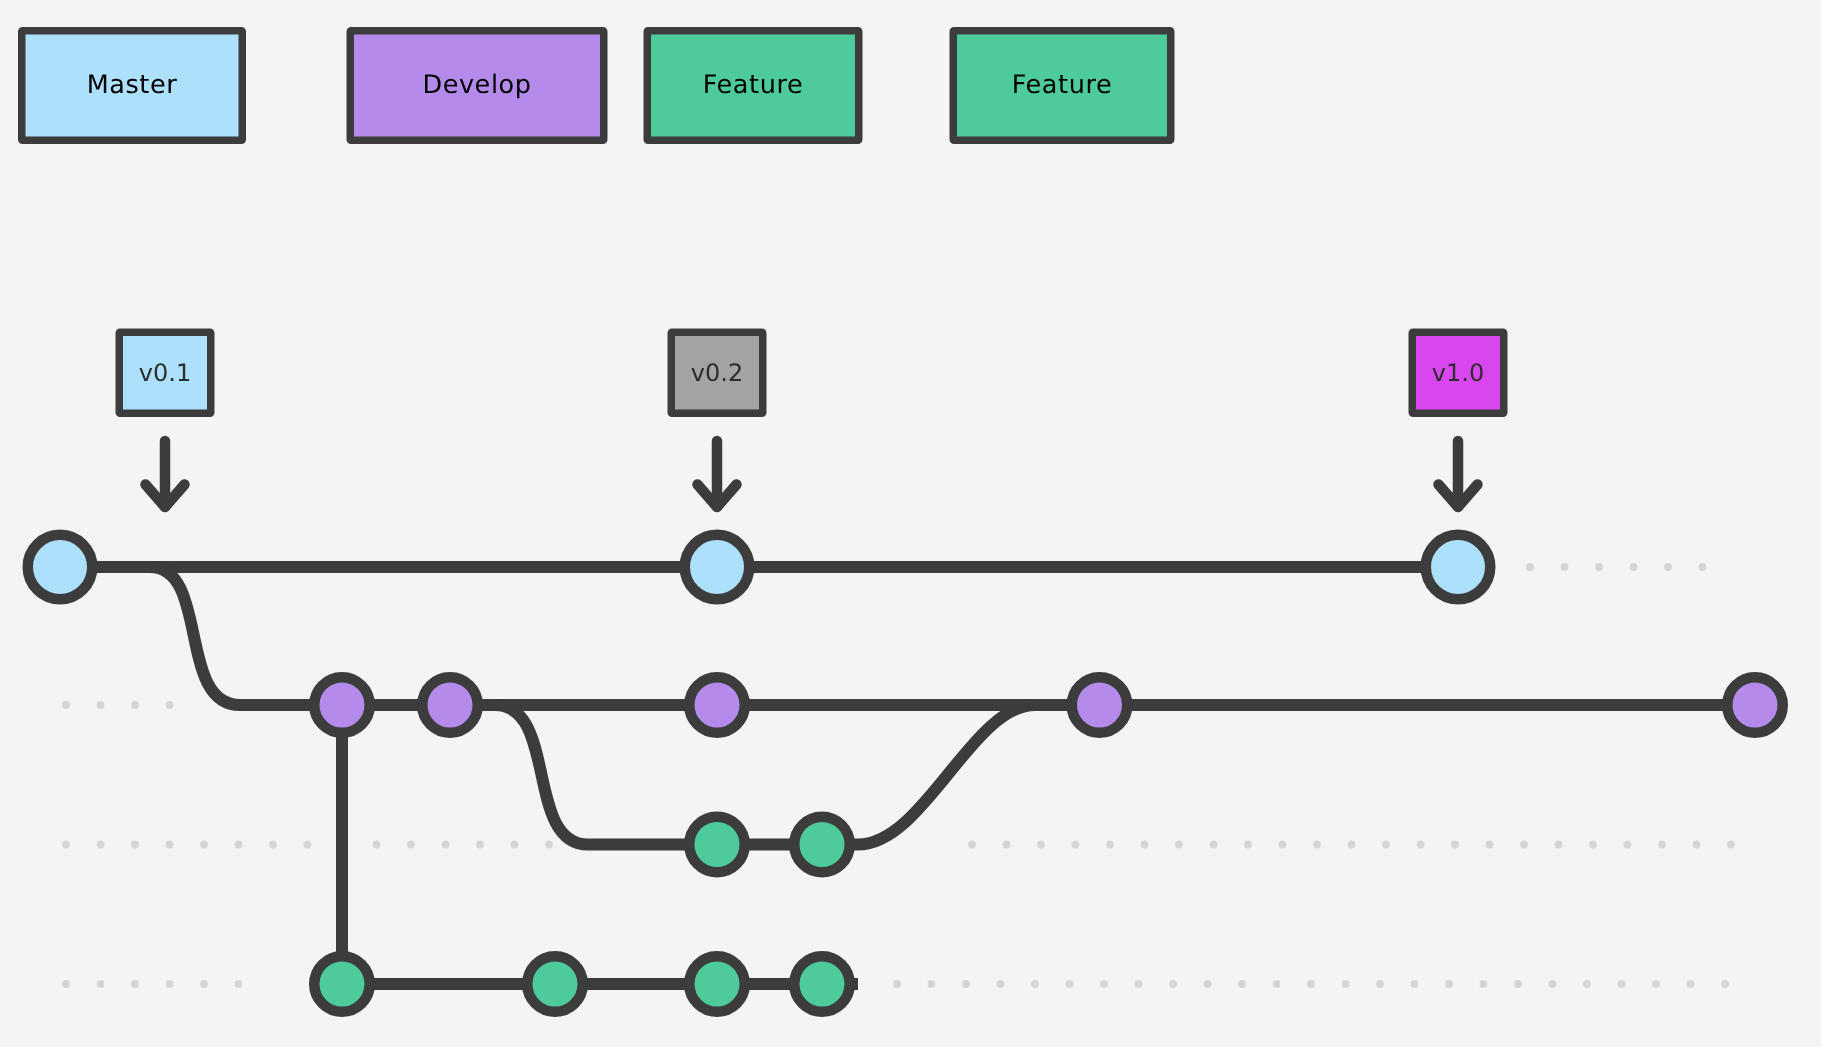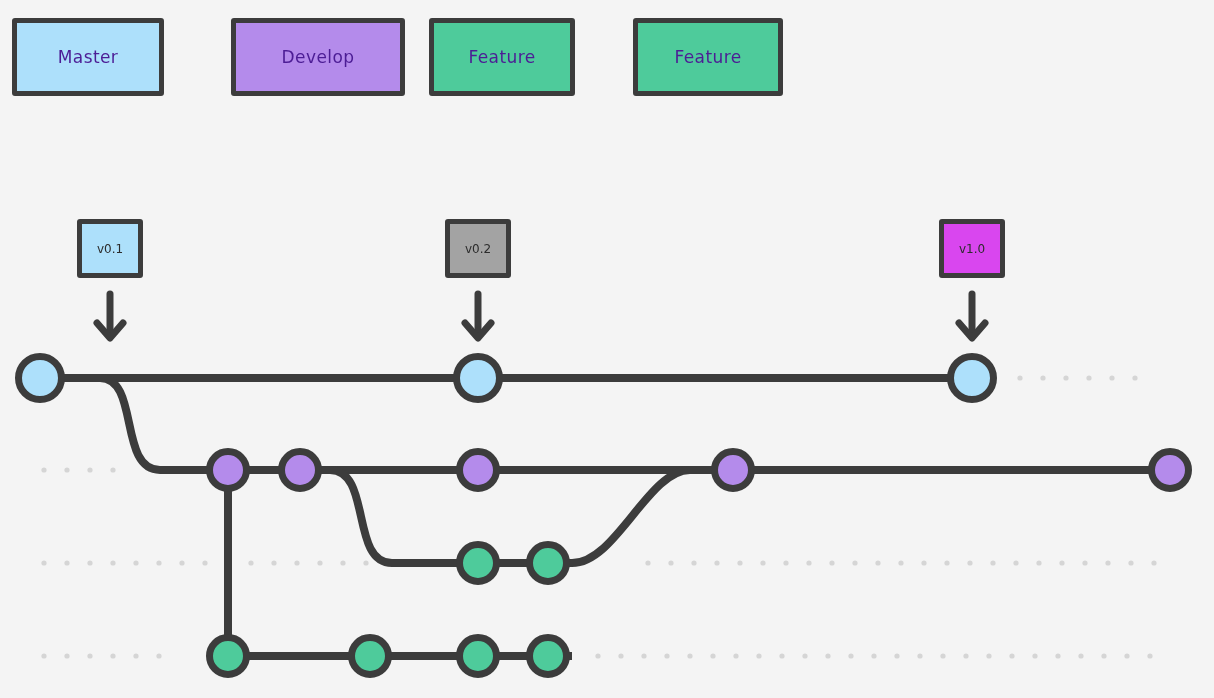--- a/index.html
+++ b/index.html
@@ -35,35 +35,35 @@
     height: 110px;
   }
   .legend-chip {
     position: absolute;
     box-sizing: border-box;
     border: 5px solid #3c3c3c;
     border-radius: 3px;
     display: flex;
     align-items: center;
     justify-content: center;
-    color: #4c1d95;
+    color: #000000;
     font-size: 17px;
     letter-spacing: 0.4px;
     line-height: 1;
   }
   .tag-chip {
     position: absolute;
     box-sizing: border-box;
     border: 5px solid #3c3c3c;
     border-radius: 3px;
     display: flex;
     align-items: center;
     justify-content: center;
     color: #2c2c2c;
-    font-size: 12px;
+    font-size: 16px;
     line-height: 1;
   }
 </style>
 </head>
 <body>
 
 <div id="gitflow-root">
 
   <svg id="graph-svg" viewBox="0 0 1214 698" xmlns="http://www.w3.org/2000/svg">
     <g id="dotted-layer">

